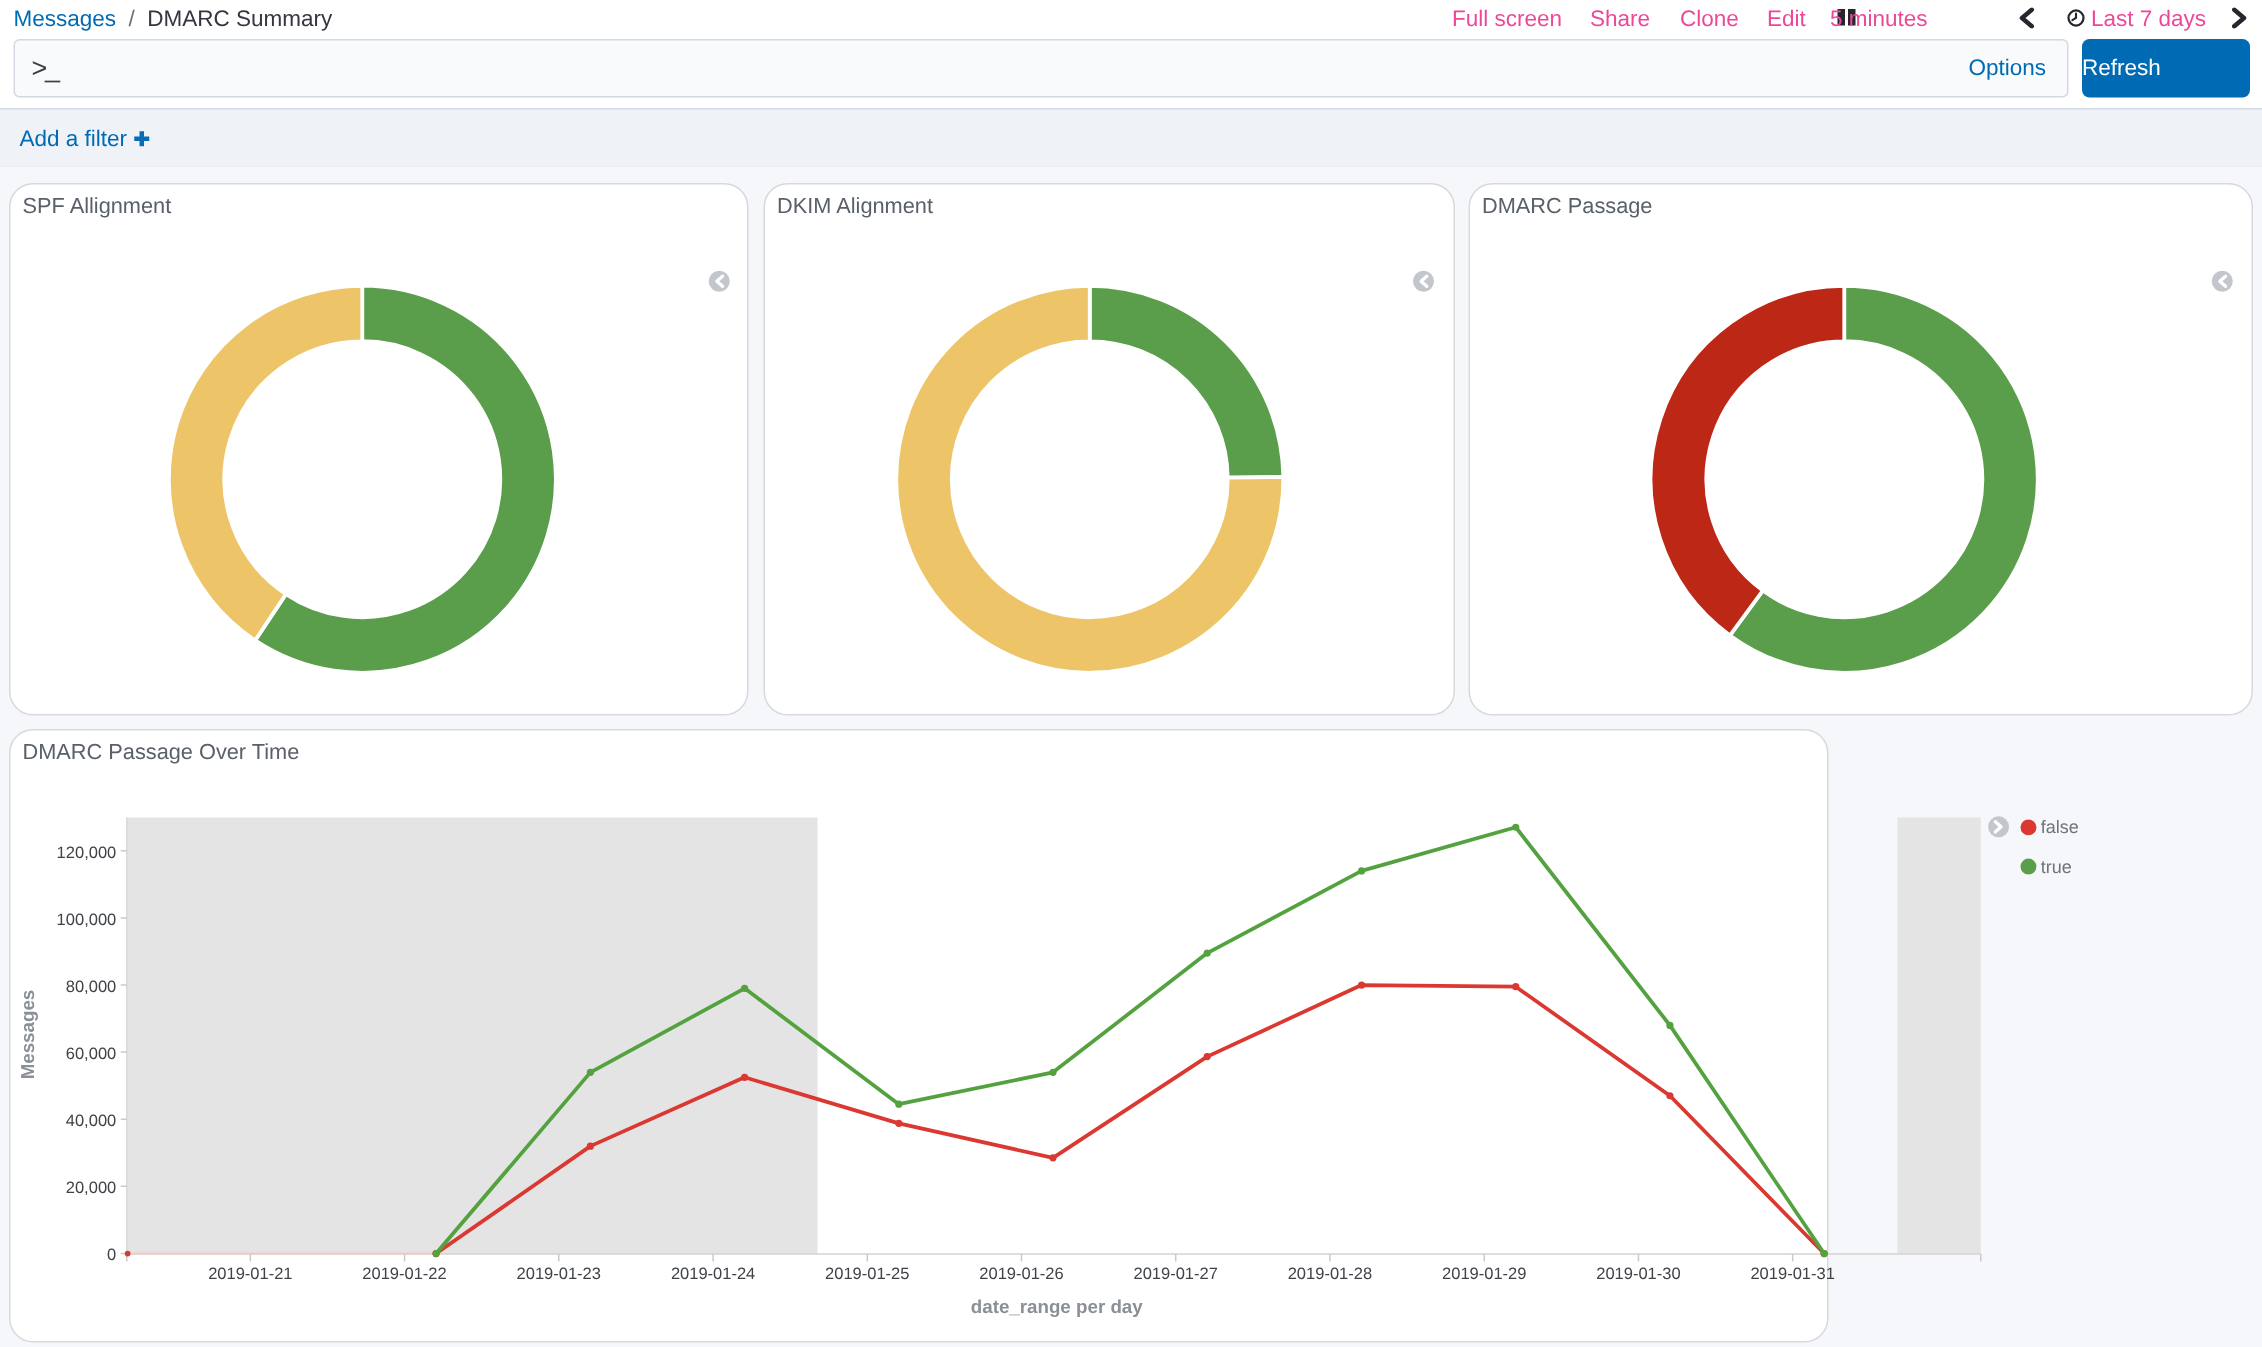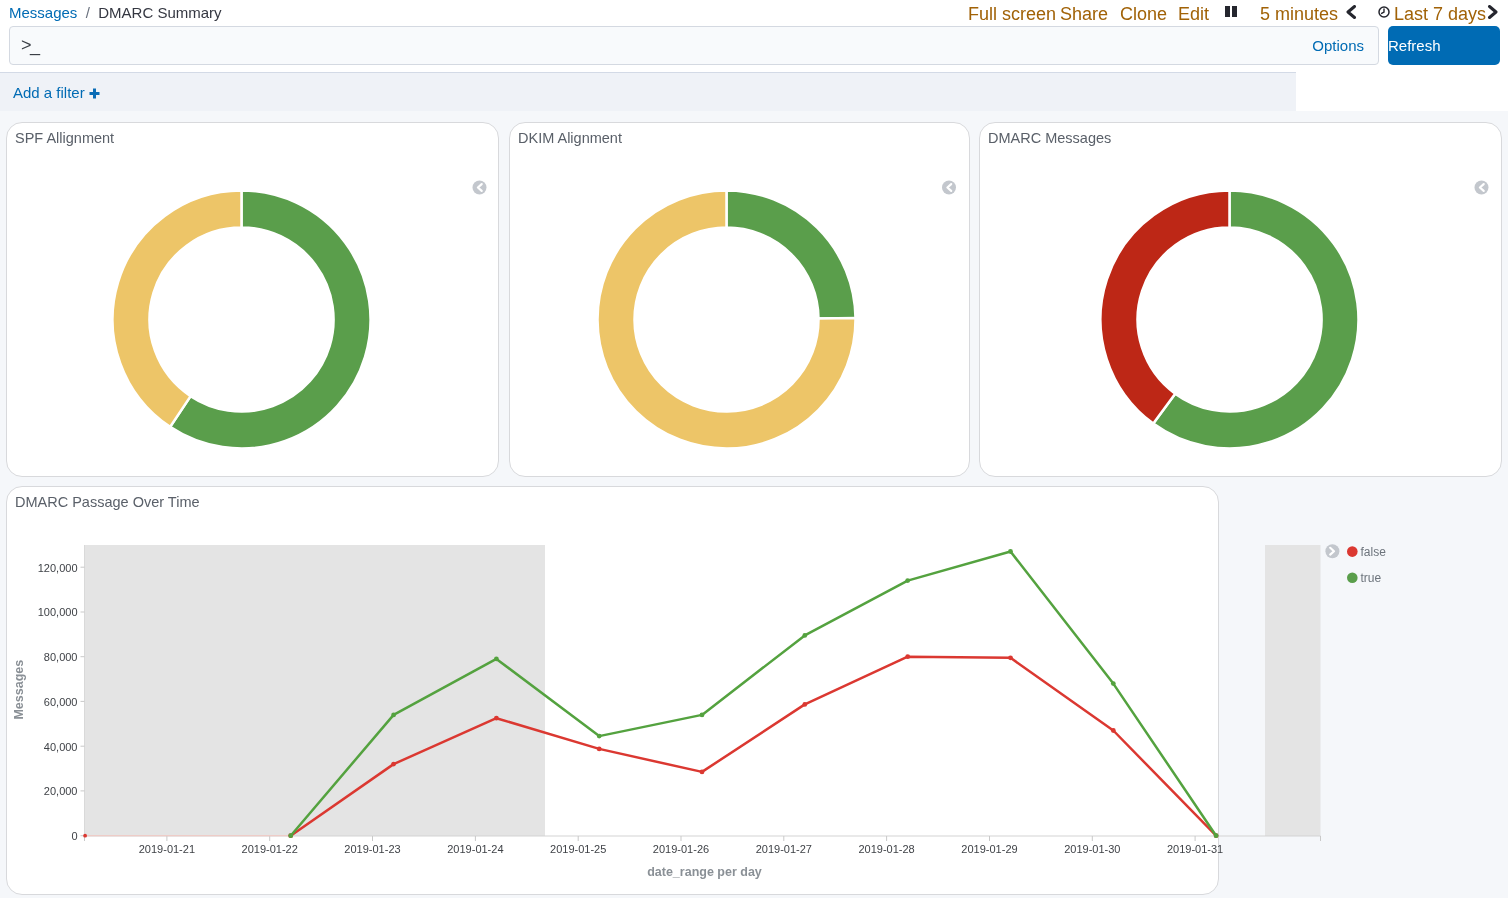--- a/index.html
+++ b/index.html
@@ -1,50 +1,50 @@
 <!DOCTYPE html>
 <html><head><meta charset="utf-8"><style>
 *{margin:0;padding:0;box-sizing:border-box}
 html,body{width:1508px;height:898px;overflow:hidden;font-family:"Liberation Sans",sans-serif;background:#fff}
 .abs{position:absolute}
 #page{position:relative;width:1508px;height:898px;background:#fff}
 #dash{position:absolute;left:0;top:111px;width:1508px;height:787px;background:#f5f7fa}
 .panel{position:absolute;background:#fff;border:1px solid #d8d9dc;border-radius:16px}
 .ptitle{position:absolute;left:8px;top:7px;font-size:14.5px;color:#5a6069}
-.navitem{position:absolute;top:4px;font-size:18px;color:#a16207;white-space:nowrap}
+.navitem{position:absolute;top:4px;font-size:15px;color:#ec4899;white-space:nowrap}
 </style></head><body>
 <div id="page">
 
 <div class="abs" style="left:9px;top:4px;font-size:15px;color:#343741;"><span style="color:#006bb4">Messages</span><span style="color:#69707d">&nbsp; / &nbsp;</span>DMARC Summary</div>
 <div class="navitem" style="left:968px">Full screen</div>
 <div class="navitem" style="left:1060px">Share</div>
 <div class="navitem" style="left:1120px">Clone</div>
 <div class="navitem" style="left:1178px">Edit</div>
 <div class="abs" style="left:1225px;top:5.5px;width:5px;height:11.7px;background:#25262e"></div>
 <div class="abs" style="left:1231.8px;top:5.5px;width:5px;height:11.7px;background:#25262e"></div>
-<div class="navitem" style="left:1260px">5 minutes</div>
+<div class="navitem" style="left:1220px">5 minutes</div>
 <svg class="abs" style="left:1345px;top:5px" width="12" height="14" viewBox="0 0 12 14">
       <path d="M 9.5 1.5 L 3 7 L 9.5 12.5" fill="none" stroke="#25262e" stroke-width="3" stroke-linecap="round" stroke-linejoin="round"></path>
     </svg>
 <svg class="abs" style="left:1378px;top:6px" width="12" height="12" viewBox="0 0 12 12">
       <circle cx="6" cy="6" r="5" fill="none" stroke="#25262e" stroke-width="1.5"></circle>
       <path d="M 6 3 L 6 6 L 3.6 7.4" fill="none" stroke="#25262e" stroke-width="1.4" stroke-linecap="round"></path>
     </svg>
 <div class="navitem" style="left:1394px">Last 7 days</div>
 <svg class="abs" style="left:1487px;top:5px" width="12" height="14" viewBox="0 0 12 14">
       <path d="M 2.5 1.5 L 9 7 L 2.5 12.5" fill="none" stroke="#25262e" stroke-width="3" stroke-linecap="round" stroke-linejoin="round"></path>
     </svg>
 
 <div class="abs" style="left:9px;top:26px;width:1370px;height:39px;background:#f8fafc;border:1px solid #d4d9e1;border-radius:4px;">
   <div class="abs" style="left:11px;top:8px;font-size:18px;color:#3a3f46;letter-spacing:-1.5px;">&gt;_</div>
   <div class="abs" style="right:14px;top:10px;font-size:15px;color:#006bb4;text-align:right;">Options</div>
 </div>
 <div class="abs" style="left:1388px;top:26px;width:112px;height:39px;background:#006bb4;border-radius:5px;color:#fff;font-size:15px;text-align:left;line-height:39px;">Refresh</div>
 
-<div class="abs" style="left:0;top:72px;width:1296px;height:40px;background:#eff2f7;border-top:1px solid #d3dae6;border-bottom:1px solid #d3dae6;">
+<div class="abs" style="left:0;top:72px;width:1508px;height:40px;background:#eff2f7;border-top:1px solid #d3dae6;border-bottom:1px solid #d3dae6;">
   <div class="abs" style="left:13px;top:11px;font-size:15px;color:#006bb4;">Add a filter <svg width="11" height="11" viewBox="0 0 11 11" style="vertical-align:-1px">
           <path d="M 4 0.5 h 3 v 3.5 h 3.5 v 3 h -3.5 v 3.5 h -3 v -3.5 h -3.5 v -3 h 3.5 Z" fill="#0a6cb6"></path>
         </svg></div>
 </div>
 <div id="dash"></div>
 
 <div class="panel" style="left:6px;top:122px;width:493px;height:355px">
       <div class="ptitle">SPF Allignment</div>
       <svg width="491" height="353" viewBox="0 0 491 353" style="position:absolute;left:0;top:0">
         <path d="M 234.5 67.5 A 129 129 0 1 1 163.1 303.9 L 183.6 273.1 A 92 92 0 1 0 234.5 104.5 Z" fill="#5a9e4b" stroke="#fff" stroke-width="2.5"></path>
@@ -56,21 +56,21 @@
 <div class="panel" style="left:509px;top:122px;width:461px;height:355px">
       <div class="ptitle">DKIM Alignment</div>
       <svg width="459" height="353" viewBox="0 0 459 353" style="position:absolute;left:0;top:0">
         <path d="M 216.5 67.5 A 129 129 0 0 1 345.5 194.9 L 308.5 195.4 A 92 92 0 0 0 216.5 104.5 Z" fill="#5a9e4b" stroke="#fff" stroke-width="2.5"></path>
         <path d="M 345.5 194.9 A 129 129 0 1 1 216.5 67.5 L 216.5 104.5 A 92 92 0 1 0 308.5 195.4 Z" fill="#edc568" stroke="#fff" stroke-width="2.5"></path>
         <circle cx="439" cy="64.5" r="7" fill="#c3c7cd"></circle>
         <path d="M 441.2 61.1 L 437.4 64.5 L 441.2 67.9" fill="none" stroke="#fff" stroke-width="2.2" stroke-linecap="round" stroke-linejoin="round"></path>
       </svg>
     </div>
 <div class="panel" style="left:979px;top:122px;width:523px;height:355px">
-      <div class="ptitle">DMARC Messages</div>
+      <div class="ptitle">DMARC Passage</div>
       <svg width="521" height="353" viewBox="0 0 521 353" style="position:absolute;left:0;top:0">
         <path d="M 249.5 67.5 A 129 129 0 1 1 173.3 300.6 L 195.2 270.7 A 92 92 0 1 0 249.5 104.5 Z" fill="#5a9e4b" stroke="#fff" stroke-width="2.5"></path>
         <path d="M 173.3 300.6 A 129 129 0 0 1 249.5 67.5 L 249.5 104.5 A 92 92 0 0 0 195.2 270.7 Z" fill="#bd2716" stroke="#fff" stroke-width="2.5"></path>
         <circle cx="501.5" cy="64.5" r="7" fill="#c3c7cd"></circle>
         <path d="M 503.7 61.1 L 499.9 64.5 L 503.7 67.9" fill="none" stroke="#fff" stroke-width="2.2" stroke-linecap="round" stroke-linejoin="round"></path>
       </svg>
     </div>
 <div class="panel" style="left:6px;top:486px;width:1213px;height:409px">
       <div class="ptitle">DMARC Passage Over Time</div>
       <svg width="1494" height="407" viewBox="0 0 1494 407" style="position:absolute;left:0;top:0" font-family="Liberation Sans, sans-serif">

